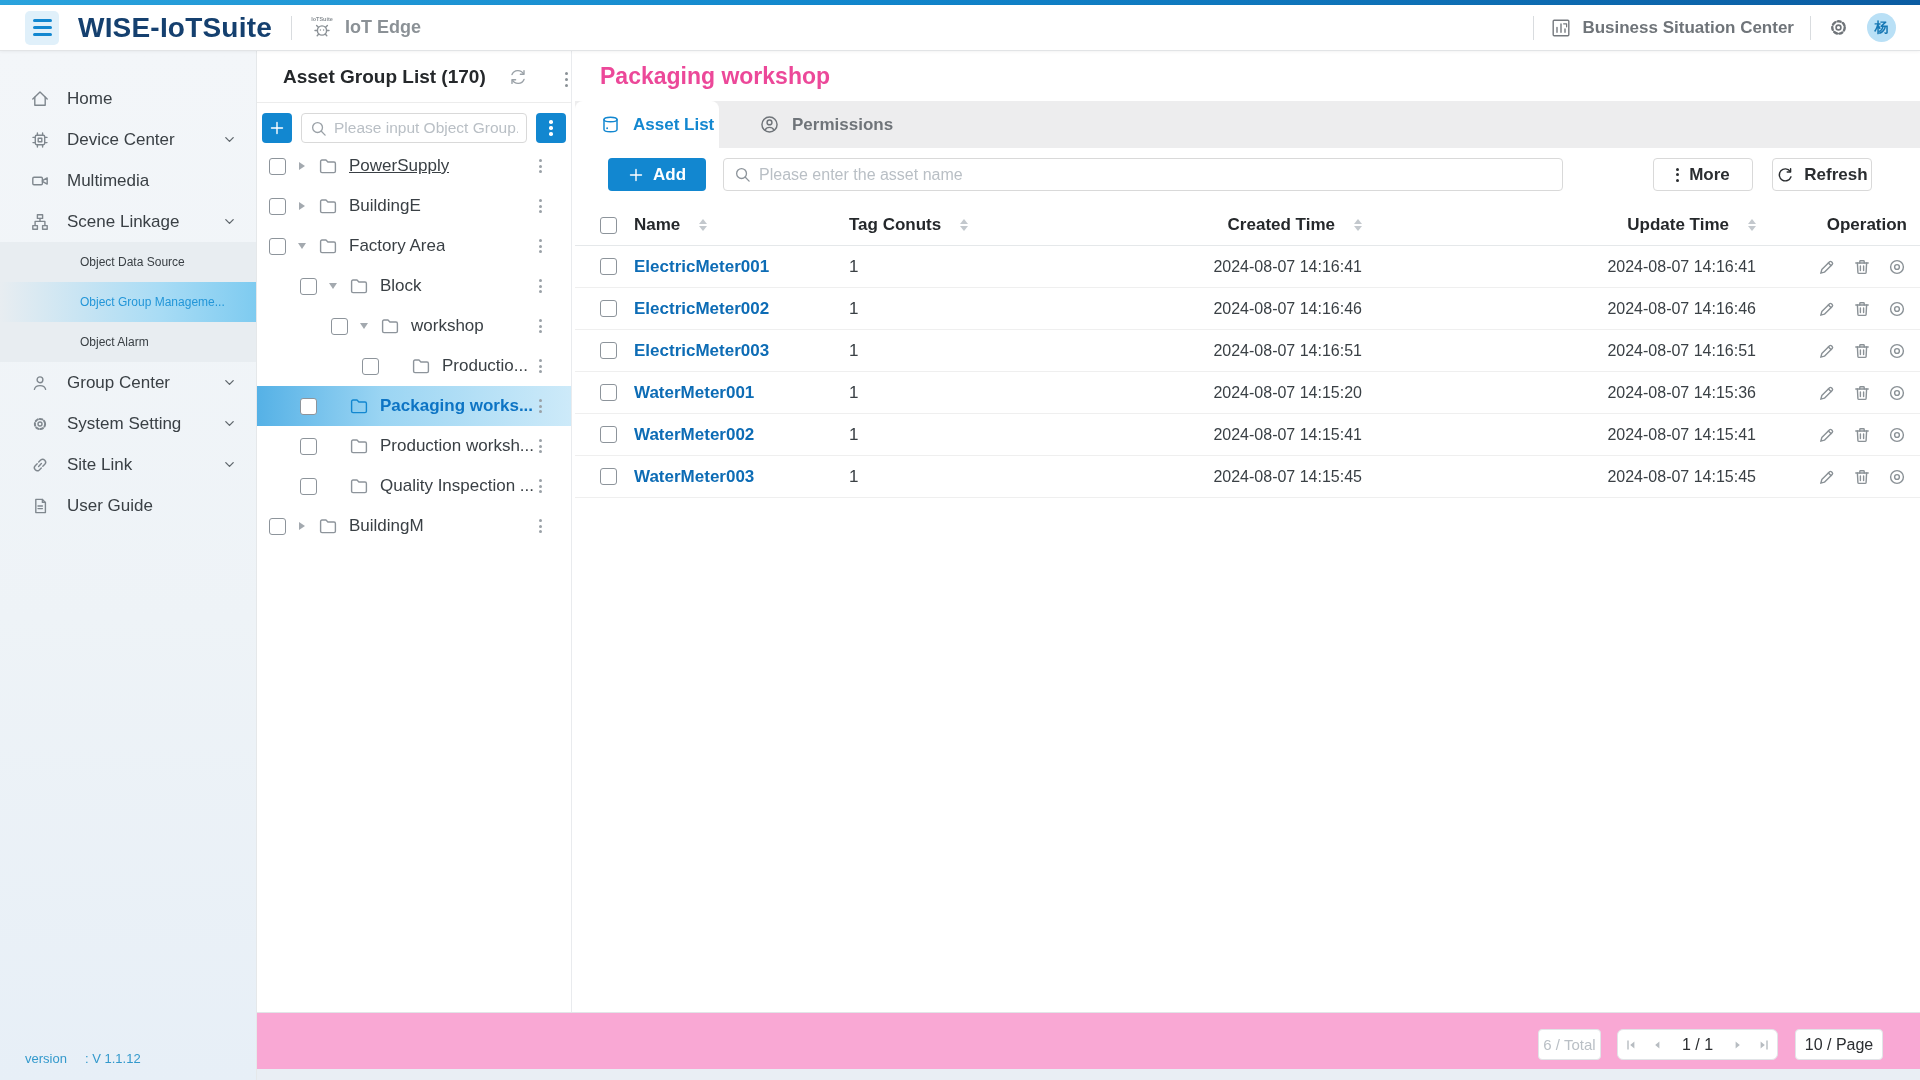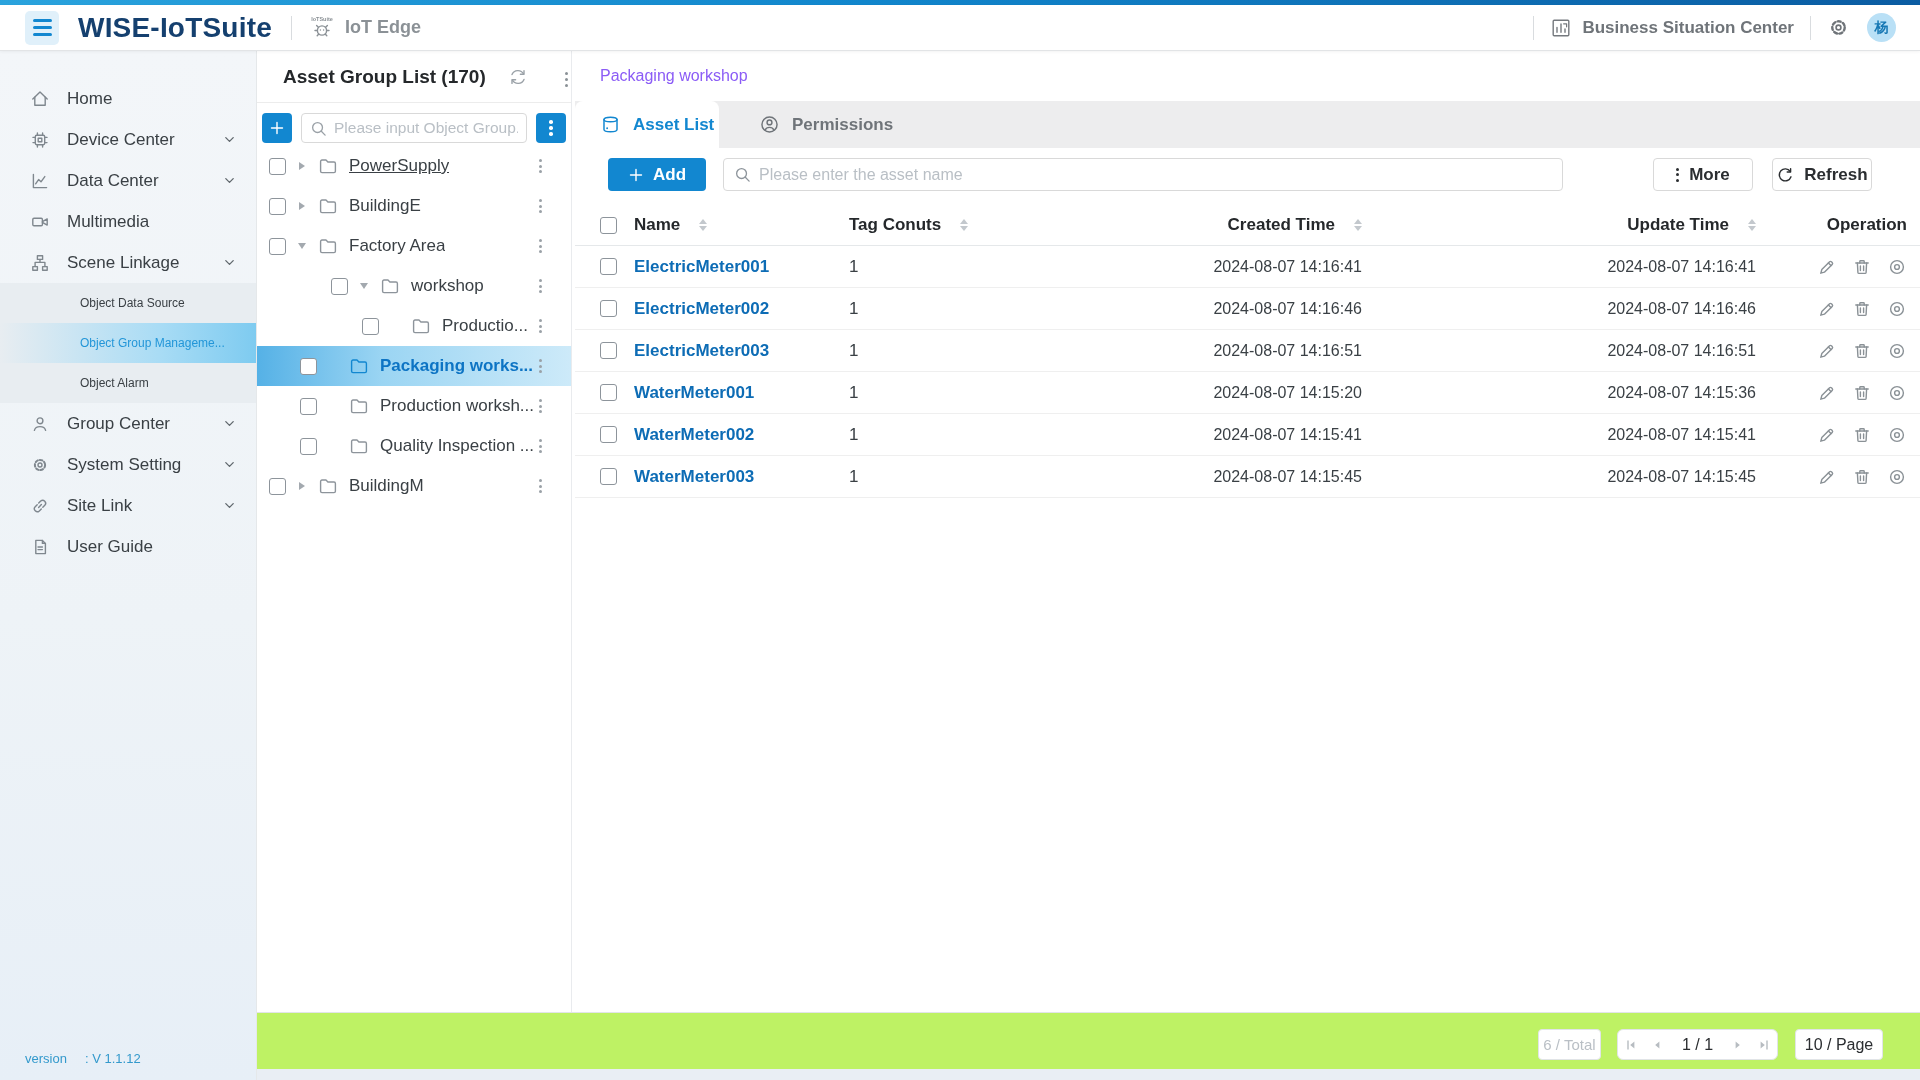--- a/index.html
+++ b/index.html
@@ -43,21 +43,21 @@
   .sub-item.active .sub-label{color:#2396d8}
   .version{margin-top:auto;padding:0 0 14px 25px;font-size:13px;color:#3399cc;display:flex}
   .version .vlabel{width:60px}
 
   
   .group-panel{position:absolute;top:51px;left:257px;width:314px;bottom:68px;background:#fff}
   .vdivider{position:absolute;top:51px;left:571px;width:1px;bottom:68px;background:#e9ebee}
   .drag-dots{position:absolute;left:565px;top:72px;display:flex;flex-direction:column;gap:3px;cursor:col-resize;z-index:4}
   .drag-dots i{width:3px;height:3px;border-radius:50%;background:#8a9196}
   .main-panel{position:absolute;top:51px;left:575px;right:0;bottom:68px;background:#fff}
-  .footer{position:absolute;left:257px;right:0;top:1012px;height:64px;background:#bef264;border-top:1px solid #e2e5e8;display:flex;align-items:center;justify-content:flex-end;padding-right:37px}
+  .footer{position:absolute;left:257px;right:0;top:1012px;height:64px;background:#f9a8d4;border-top:1px solid #e2e5e8;display:flex;align-items:center;justify-content:flex-end;padding-right:37px}
   .bottomstrip{position:absolute;left:257px;right:0;top:1069px;height:11px;background:#e9eef4}
 
   
   .g-head{height:52px;display:flex;align-items:center;padding:0 22px 0 26px;border-bottom:1px solid #ececec}
   .g-title{font-size:19px;font-weight:bold;color:#25282b;white-space:nowrap}
   .g-refresh{margin-left:auto;color:#9aa1a7;cursor:pointer;margin-right:20px}
   .g-toolbar{margin:10px 5px 0 5px;height:30px;display:flex;gap:9px}
   .btn-plus{width:30px;height:30px;border-radius:4px;background:#1287d0;color:#fff;display:flex;align-items:center;justify-content:center;cursor:pointer;flex:none}
   .g-search{flex:1;height:30px;border:1px solid #d9d9d9;border-radius:4px;display:flex;align-items:center;padding:0 8px;background:#fff}
   .g-search .ic{color:#9aa1a7;flex:none}
@@ -79,21 +79,21 @@
   .arr.expanded::after{content:"";position:absolute;left:3.5px;top:5px;border-top:6px solid #a3a9af;border-left:4.5px solid transparent;border-right:4.5px solid transparent}
   .folder{margin-left:8px;color:#8d949b;flex:none}
   .t-label{margin-left:11px;font-size:17px;color:#3a4045;white-space:nowrap;overflow:hidden}
   .t-kebab{margin-left:auto;margin-right:25px;color:#9aa1a7;cursor:pointer;padding:4px}
   .tree-row.selected{background:linear-gradient(90deg,#55b1e6 0%,#9bd5f3 40%,#cdeaf9 100%)}
   .tree-row.selected .t-label{color:#0d74c4;font-weight:bold}
   .tree-row.selected .folder{color:#1287d0}
 
   
   .m-head{height:50px;display:flex;align-items:center;padding-left:25px}
-  .m-title{font-size:16px;font-weight:normal;color:#8b5cf6}
+  .m-title{font-size:23px;font-weight:bold;color:#ec4899}
   .tabstrip{height:47px;background:#ededee;display:flex}
   .tab{height:47px;display:flex;align-items:center;cursor:pointer;padding:0 40px}
   .tab .ic{margin-right:12px}
   .tab .tab-label{font-size:17px;font-weight:bold;color:#6f7479;white-space:nowrap}
   .tab.active{background:#fff;border-radius:8px 8px 0 0;width:144px;padding:0 0 0 25px}
   .tab.active .tab-label{color:#1287d0}
   .tab.active .ic{color:#1287d0}
   .tab:not(.active) .ic{color:#6f7479}
   .m-toolbar{margin-top:10px;height:33px;display:flex;padding:0 48px 0 33px}
   .btn-add{width:98px;height:33px;border-radius:4px;background:#1287d0;color:#fff;display:flex;align-items:center;justify-content:center;gap:9px;cursor:pointer;flex:none}
@@ -196,34 +196,20 @@
         <span class="s-label">Device Center</span>
         <span class="ic s-chev">
           <svg width="13" height="13" viewBox="0 0 14 14" stroke="currentColor" fill="none" stroke-width="1.4" stroke-linecap="round" stroke-linejoin="round">
             <path d="M3 5 l4 4 4-4"></path>
           </svg>
         </span>
       </div>
       <div class="side-item">
         <span class="ic s-ic">
           <svg width="20" height="20" viewBox="0 0 20 20" stroke="currentColor" fill="none" stroke-width="1.4" stroke-linecap="round" stroke-linejoin="round">
-            <path d="M3.4 3.4 V16.6 H16.6"></path>
-            <path d="M5.6 12.8 L8.6 8.6 L11 10.8 L14.8 5.6"></path>
-          </svg>
-        </span>
-        <span class="s-label">Data Center</span>
-        <span class="ic s-chev">
-          <svg width="13" height="13" viewBox="0 0 14 14" stroke="currentColor" fill="none" stroke-width="1.4" stroke-linecap="round" stroke-linejoin="round">
-            <path d="M3 5 l4 4 4-4"></path>
-          </svg>
-        </span>
-      </div>
-      <div class="side-item">
-        <span class="ic s-ic">
-          <svg width="20" height="20" viewBox="0 0 20 20" stroke="currentColor" fill="none" stroke-width="1.4" stroke-linecap="round" stroke-linejoin="round">
             <rect x="2.8" y="6.3" width="9.6" height="7.4" rx="1.2"></rect>
             <path d="M12.4 9.6 L17.2 6.9 V13.1 L12.4 10.4"></path>
           </svg>
         </span>
         <span class="s-label">Multimedia</span>
       </div>
       <div class="side-item">
         <span class="ic s-ic">
           <svg width="20" height="20" viewBox="0 0 20 20" stroke="currentColor" fill="none" stroke-width="1.4" stroke-linecap="round" stroke-linejoin="round">
             <rect x="7.4" y="2.8" width="5.2" height="3.6"></rect>
@@ -380,20 +366,35 @@
       </div>
       <div class="tree-row" style="padding-left: 12px;">
         <span class="cb"></span>
         <span class="arr expanded"></span>
         <span class="ic folder">
           <svg width="20" height="18" viewBox="0 0 20 18" stroke="currentColor" fill="none" stroke-width="1.4" stroke-linecap="round" stroke-linejoin="round">
             <path d="M2.6 4.4 a1.4 1.4 0 0 1 1.4-1.4 h4 l1.9 2 h6.1 a1.4 1.4 0 0 1 1.4 1.4 v7.8 a1.4 1.4 0 0 1-1.4 1.4 H4 a1.4 1.4 0 0 1-1.4-1.4 z"></path>
           </svg>
         </span>
         <span class="t-label">Factory Area</span>
+        <span class="kebab t-kebab">
+          <i></i>
+          <i></i>
+          <i></i>
+        </span>
+      </div>
+      <div class="tree-row" style="padding-left: 43px;">
+        <span class="cb"></span>
+        <span class="arr expanded"></span>
+        <span class="ic folder">
+          <svg width="20" height="18" viewBox="0 0 20 18" stroke="currentColor" fill="none" stroke-width="1.4" stroke-linecap="round" stroke-linejoin="round">
+            <path d="M2.6 4.4 a1.4 1.4 0 0 1 1.4-1.4 h4 l1.9 2 h6.1 a1.4 1.4 0 0 1 1.4 1.4 v7.8 a1.4 1.4 0 0 1-1.4 1.4 H4 a1.4 1.4 0 0 1-1.4-1.4 z"></path>
+          </svg>
+        </span>
+        <span class="t-label">Block</span>
         <span class="kebab t-kebab">
           <i></i>
           <i></i>
           <i></i>
         </span>
       </div>
       <div class="tree-row" style="padding-left: 74px;">
         <span class="cb"></span>
         <span class="arr expanded"></span>
         <span class="ic folder">

